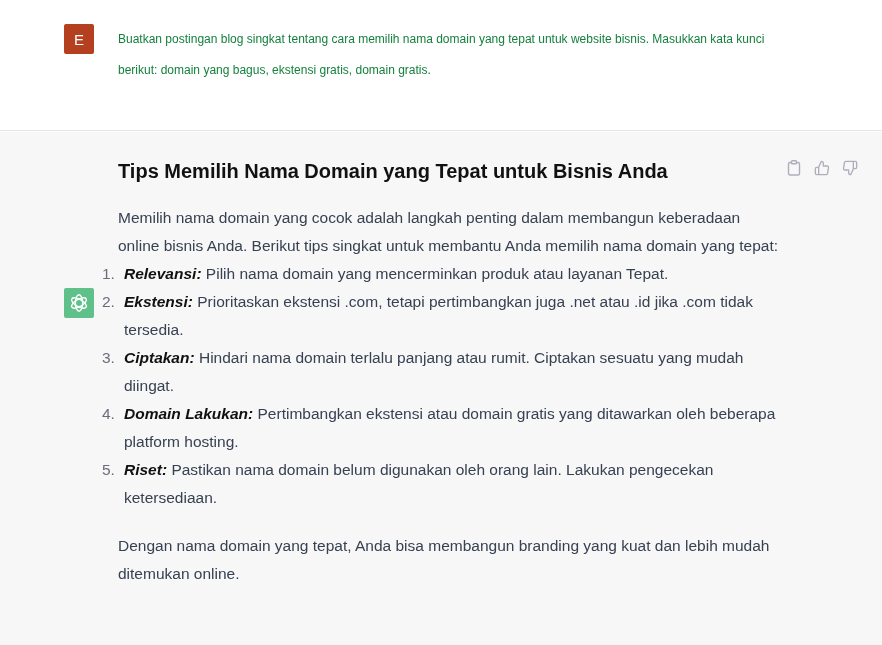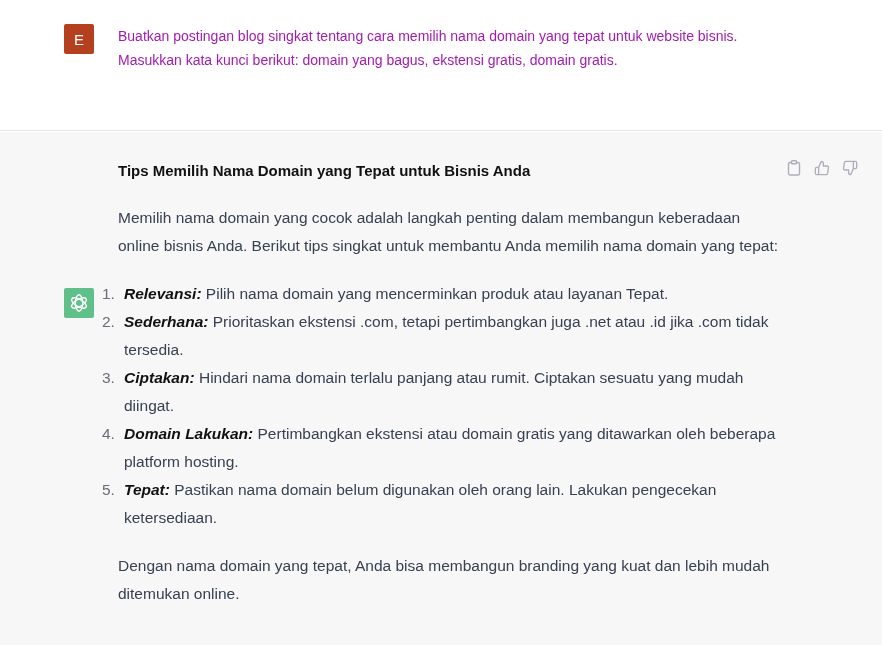--- a/index.html
+++ b/index.html
@@ -10,32 +10,32 @@
       background: #ffffff; border-bottom: 1px solid #e5e5e5;
     }
     .avatar {
       position: absolute; width: 30px; height: 30px; border-radius: 2px;
       display: flex; align-items: center; justify-content: center;
     }
     .avatar-user { left: 64px; top: 24px; background: #b5401f; color: #ffffff; font-size: 15px; }
     .avatar-bot { left: 64px; top: 156px; background: #5fc08a; }
     .user-text {
       position: absolute; left: 118px; top: 24px; width: 650px;
-      font-size: 14px; line-height: 24px; color: #a21caf;
+      font-size: 12px; line-height: 31px; color: #15803d;
     }
     .bot-msg {
       position: absolute; left: 0; top: 132px; width: 882px; height: 513px;
       background: #f7f7f8;
     }
     .bot-content {
       position: absolute; left: 118px; top: 28px; width: 660px;
       font-size: 15.5px; line-height: 28px; color: #374151;
     }
-    .bot-title { font-weight: bold; color: #111111; font-size: 15px; line-height: 22px; margin-bottom: 22px; }
-    .bot-intro { margin-bottom: 20px; }
+    .bot-title { font-weight: bold; color: #111111; font-size: 20px; line-height: 22px; margin-bottom: 22px; }
+    .bot-intro { }
     ol.tips { list-style: none; margin-bottom: 20px; }
     ol.tips li { position: relative; padding-left: 6px; }
     ol.tips li .num { position: absolute; left: -16px; top: 0; color: #6b6c7b; }
     ol.tips li .label { font-weight: bold; color: #111111; font-style: italic; }
     .actions {
       position: absolute; right: 24px; top: 27px; display: flex; gap: 12px;
     }
     .actions .act { width: 16px; height: 18px; display: flex; align-items: center; justify-content: center; cursor: pointer; }
   </style>
 </head>
@@ -79,27 +79,27 @@
   </div>
 
   <div class="bot-content">
     <div class="bot-title">Tips Memilih Nama Domain yang Tepat untuk Bisnis Anda</div>
     <p class="bot-intro">Memilih nama domain yang cocok adalah langkah penting dalam membangun keberadaan online bisnis Anda. Berikut tips singkat untuk membantu Anda memilih nama domain yang tepat:</p>
     <ol class="tips">
       <li>
         <span class="num">1.</span><span class="label">Relevansi:</span><span> Pilih nama domain yang mencerminkan produk atau layanan Tepat.</span>
       </li>
       <li>
-        <span class="num">2.</span><span class="label">Sederhana:</span><span> Prioritaskan ekstensi .com, tetapi pertimbangkan juga .net atau .id jika .com tidak tersedia.</span>
+        <span class="num">2.</span><span class="label">Ekstensi:</span><span> Prioritaskan ekstensi .com, tetapi pertimbangkan juga .net atau .id jika .com tidak tersedia.</span>
       </li>
       <li>
         <span class="num">3.</span><span class="label">Ciptakan:</span><span> Hindari nama domain terlalu panjang atau rumit. Ciptakan sesuatu yang mudah diingat.</span>
       </li>
       <li>
         <span class="num">4.</span><span class="label">Domain Lakukan:</span><span> Pertimbangkan ekstensi atau domain gratis yang ditawarkan oleh beberapa platform hosting.</span>
       </li>
       <li>
-        <span class="num">5.</span><span class="label">Tepat:</span><span> Pastikan nama domain belum digunakan oleh orang lain. Lakukan pengecekan ketersediaan.</span>
+        <span class="num">5.</span><span class="label">Riset:</span><span> Pastikan nama domain belum digunakan oleh orang lain. Lakukan pengecekan ketersediaan.</span>
       </li>
     </ol>
     <p class="bot-conclusion">Dengan nama domain yang tepat, Anda bisa membangun branding yang kuat dan lebih mudah ditemukan online.</p>
   </div>
 </div>
 
 </body></html>

